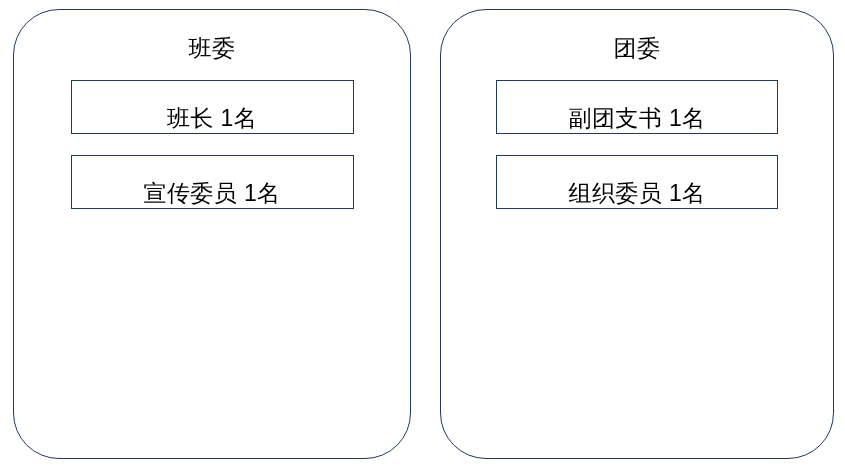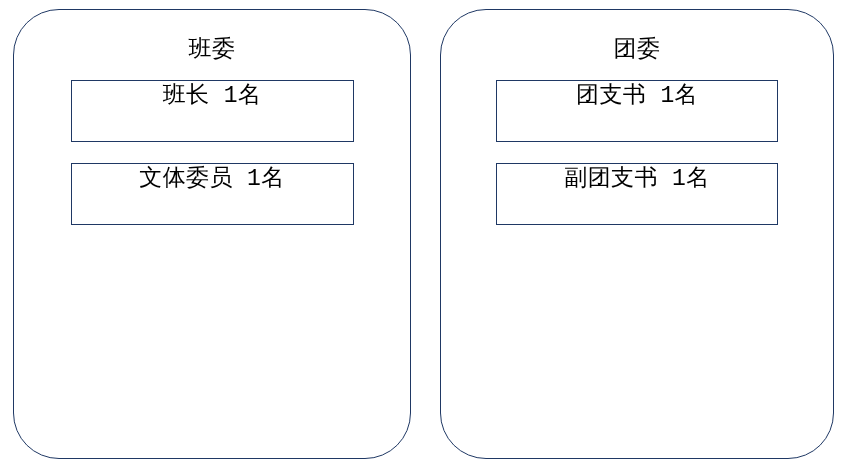--- a/index.html
+++ b/index.html
@@ -62,28 +62,27 @@
   .role-list {
     position: absolute;
     top: 70px;
     left: 0;
     right: 0;
   }
 
   .role-box {
     position: relative;
     box-sizing: border-box;
-    height: 62px;
+    height: 54px;
     margin: 0 auto 21px auto;
     border: 1.3px solid #1F3864;
     background: #ffffff;
     display: flex;
-    align-items: flex-start;
+    align-items: flex-end;
     justify-content: center;
-    font-family: Liberation Mono, monospace;
   }
 
   #group-0 .role-box { width: 283px; }
   #group-1 .role-box { width: 282px; }
 
   .role-box:last-child { margin-bottom: 0; }
 
   .role-label {
     font-size: 23px;
     line-height: 30px;
@@ -98,31 +97,31 @@
 <div id="diagram">
 
   <div class="group" id="group-0">
     <div class="group-title">班委</div>
 
     <div class="role-list">
       <div class="role-box">
         <span class="role-label">班长 1名</span>
       </div>
       <div class="role-box">
-        <span class="role-label">文体委员 1名</span>
+        <span class="role-label">宣传委员 1名</span>
       </div>
     </div>
   </div>
 
   <div class="group" id="group-1">
     <div class="group-title">团委</div>
 
     <div class="role-list">
       <div class="role-box">
-        <span class="role-label">团支书 1名</span>
+        <span class="role-label">副团支书 1名</span>
       </div>
       <div class="role-box">
-        <span class="role-label">副团支书 1名</span>
+        <span class="role-label">组织委员 1名</span>
       </div>
     </div>
   </div>
 
 </div>
 
 </body></html>

